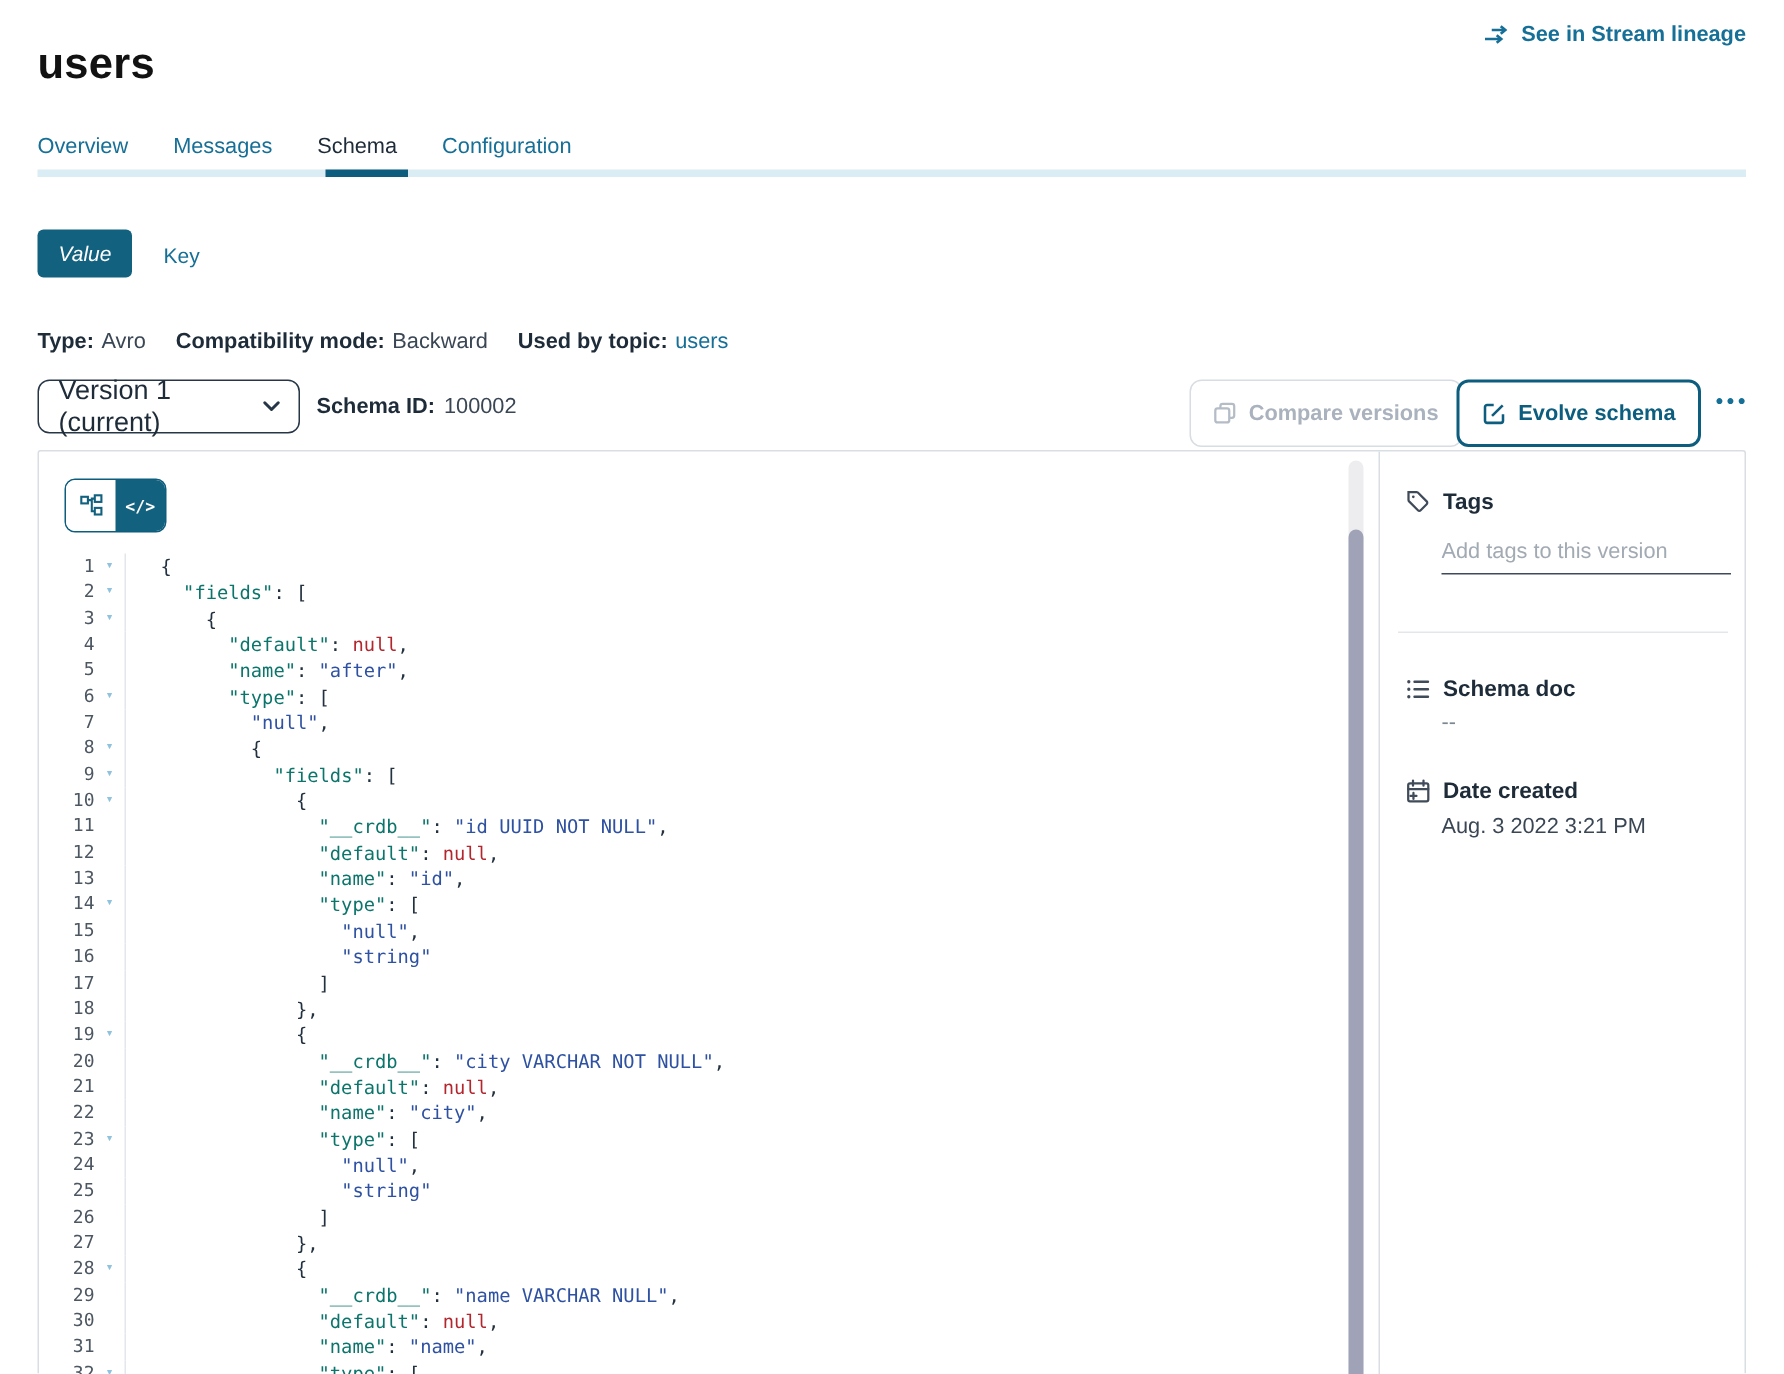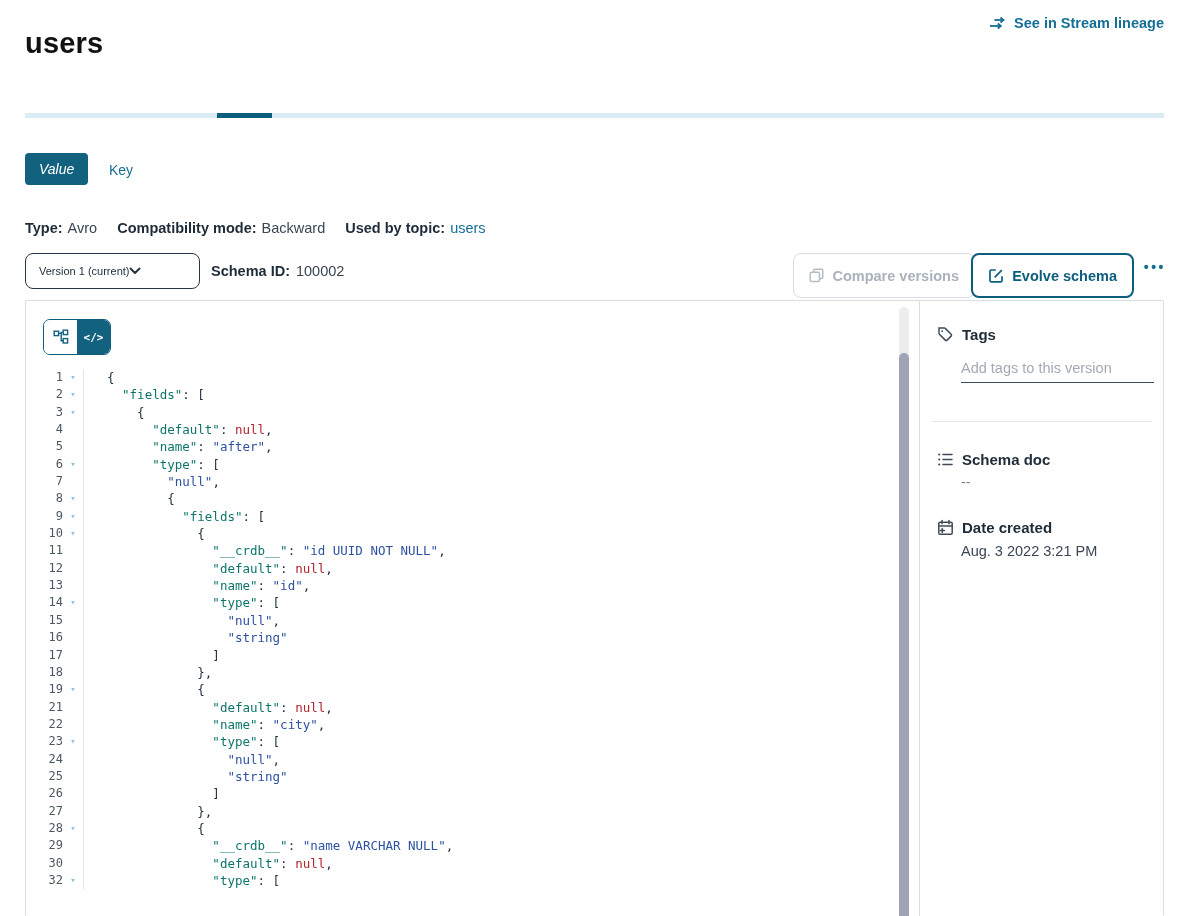--- a/index.html
+++ b/index.html
@@ -27,21 +27,21 @@
   
   .meta-row{left:25px;top:220px;display:flex;gap:20px;font-size:14.5px;}
   .meta-item{display:flex;gap:5px;}
   .meta-label{font-weight:700;color:#1e2b38;}
   .meta-value{color:#3a4654;}
   .meta-value.link{color:#156f96;cursor:pointer;}
 
   
   .version-select{left:25px;top:253px;width:175px;height:36px;border:1.5px solid #273646;border-radius:8px;
                   display:flex;align-items:center;justify-content:flex-start;padding:0 12px 0 13px;
-                  box-sizing:border-box;font-size:11px;color:#1e2b38;cursor:pointer;background:#fff;}
+                  box-sizing:border-box;font-size:18px;color:#1e2b38;cursor:pointer;background:#fff;}
   .schema-id{left:211px;top:263px;font-size:14.5px;display:flex;gap:6px;}
   .btn{height:45px;border-radius:8px;display:flex;align-items:center;gap:8px;padding:0 15px;
        font-size:14.5px;box-sizing:border-box;cursor:pointer;background:#fff;font-family:inherit;}
   .compare-btn{right:214px;top:253px;border:1px solid #d8dde3;color:#a9b2bd;font-weight:600;}
   .evolve-btn{right:55px;top:253px;border:2px solid #0d5d7f;color:#0d5d7f;font-weight:700;}
   .more-btn{right:17px;top:258px;color:#156f96;font-size:14px;font-weight:700;letter-spacing:2.5px;
             background:none;border:none;cursor:pointer;}
 
   
   .panel{left:25px;top:300px;width:1139px;height:640px;border:1px solid #d9dee3;border-radius:2px;
@@ -94,20 +94,26 @@
       <svg width="18" height="14" viewBox="0 0 18 14" fill="none" stroke="currentColor" stroke-width="1.8">
         <path d="M5.5 4h8.5"></path>
           <path d="M11.5 1.5L14.5 4l-3 2.5"></path>
         <path d="M1 10h10.5"></path>
           <path d="M8.8 7.5L11.8 10l-3 2.5"></path>
       </svg>
     </span>
     <span>See in Stream lineage</span>
   </div>
 
+  <div class="abs tabs" id="tabs">
+      <span class="tab">Overview</span>
+      <span class="tab">Messages</span>
+      <span class="tab active">Schema</span>
+      <span class="tab">Configuration</span>
+    </div>
   <div class="abs tab-track">
     <div class="tab-active-bar"></div>
   </div>
 
   <button class="abs value-btn">Value</button>
   <button class="abs key-btn">Key</button>
 
   <div class="abs meta-row" id="meta-row">
       <span class="meta-item">
         <span class="meta-label">Type:</span>
@@ -269,20 +275,25 @@
             <span class="ln">18</span>
             <span class="fold"></span>
             <span class="ct">            <span class="tk-p">},</span></span>
           </div>
           <div class="cl">
             <span class="ln">19</span>
             <span class="fold">▾</span>
             <span class="ct">            <span class="tk-p">{</span></span>
           </div>
           <div class="cl">
+            <span class="ln">20</span>
+            <span class="fold"></span>
+            <span class="ct">              <span class="tk-k">"__crdb__"</span><span class="tk-p">: </span><span class="tk-s">"city VARCHAR NOT NULL"</span><span class="tk-p">,</span></span>
+          </div>
+          <div class="cl">
             <span class="ln">21</span>
             <span class="fold"></span>
             <span class="ct">              <span class="tk-k">"default"</span><span class="tk-p">: </span><span class="tk-x">null</span><span class="tk-p">,</span></span>
           </div>
           <div class="cl">
             <span class="ln">22</span>
             <span class="fold"></span>
             <span class="ct">              <span class="tk-k">"name"</span><span class="tk-p">: </span><span class="tk-s">"city"</span><span class="tk-p">,</span></span>
           </div>
           <div class="cl">
@@ -317,20 +328,25 @@
           </div>
           <div class="cl">
             <span class="ln">29</span>
             <span class="fold"></span>
             <span class="ct">              <span class="tk-k">"__crdb__"</span><span class="tk-p">: </span><span class="tk-s">"name VARCHAR NULL"</span><span class="tk-p">,</span></span>
           </div>
           <div class="cl">
             <span class="ln">30</span>
             <span class="fold"></span>
             <span class="ct">              <span class="tk-k">"default"</span><span class="tk-p">: </span><span class="tk-x">null</span><span class="tk-p">,</span></span>
+          </div>
+          <div class="cl">
+            <span class="ln">31</span>
+            <span class="fold"></span>
+            <span class="ct">              <span class="tk-k">"name"</span><span class="tk-p">: </span><span class="tk-s">"name"</span><span class="tk-p">,</span></span>
           </div>
           <div class="cl">
             <span class="ln">32</span>
             <span class="fold">▾</span>
             <span class="ct">              <span class="tk-k">"type"</span><span class="tk-p">: [</span></span>
           </div>
         </div>
 
       <div class="scrollbar-track">
         <div class="scrollbar-thumb"></div>

